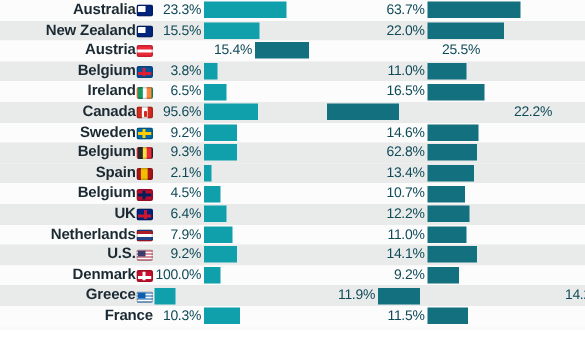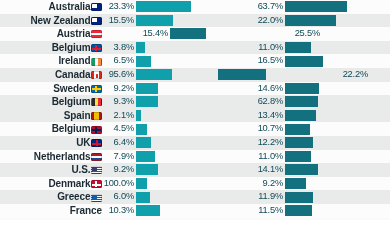--- a/index.html
+++ b/index.html
@@ -474,21 +474,20 @@
         <div class="series s3">
           <div class="val">14.2%</div>
         </div>
       </div>
       <div class="row alt">
         <div class="label-cell">
           <span class="country-name">Greece</span>
           <span class="flag fl-greece" style="--a: #0d5eaf; --b: #ffffff; --c: #cccccc;"></span>
         </div>
         <div class="series s1">
-          <div class="val">6.0%</div>
           <div class="bar-track">
             <div class="bar" style="width: 14.16px;"></div>
           </div>
         </div>
         <div class="series s2">
           <div class="val">11.9%</div>
           <div class="bar-track">
             <div class="bar" style="width: 27.727px;"></div>
           </div>
         </div>

